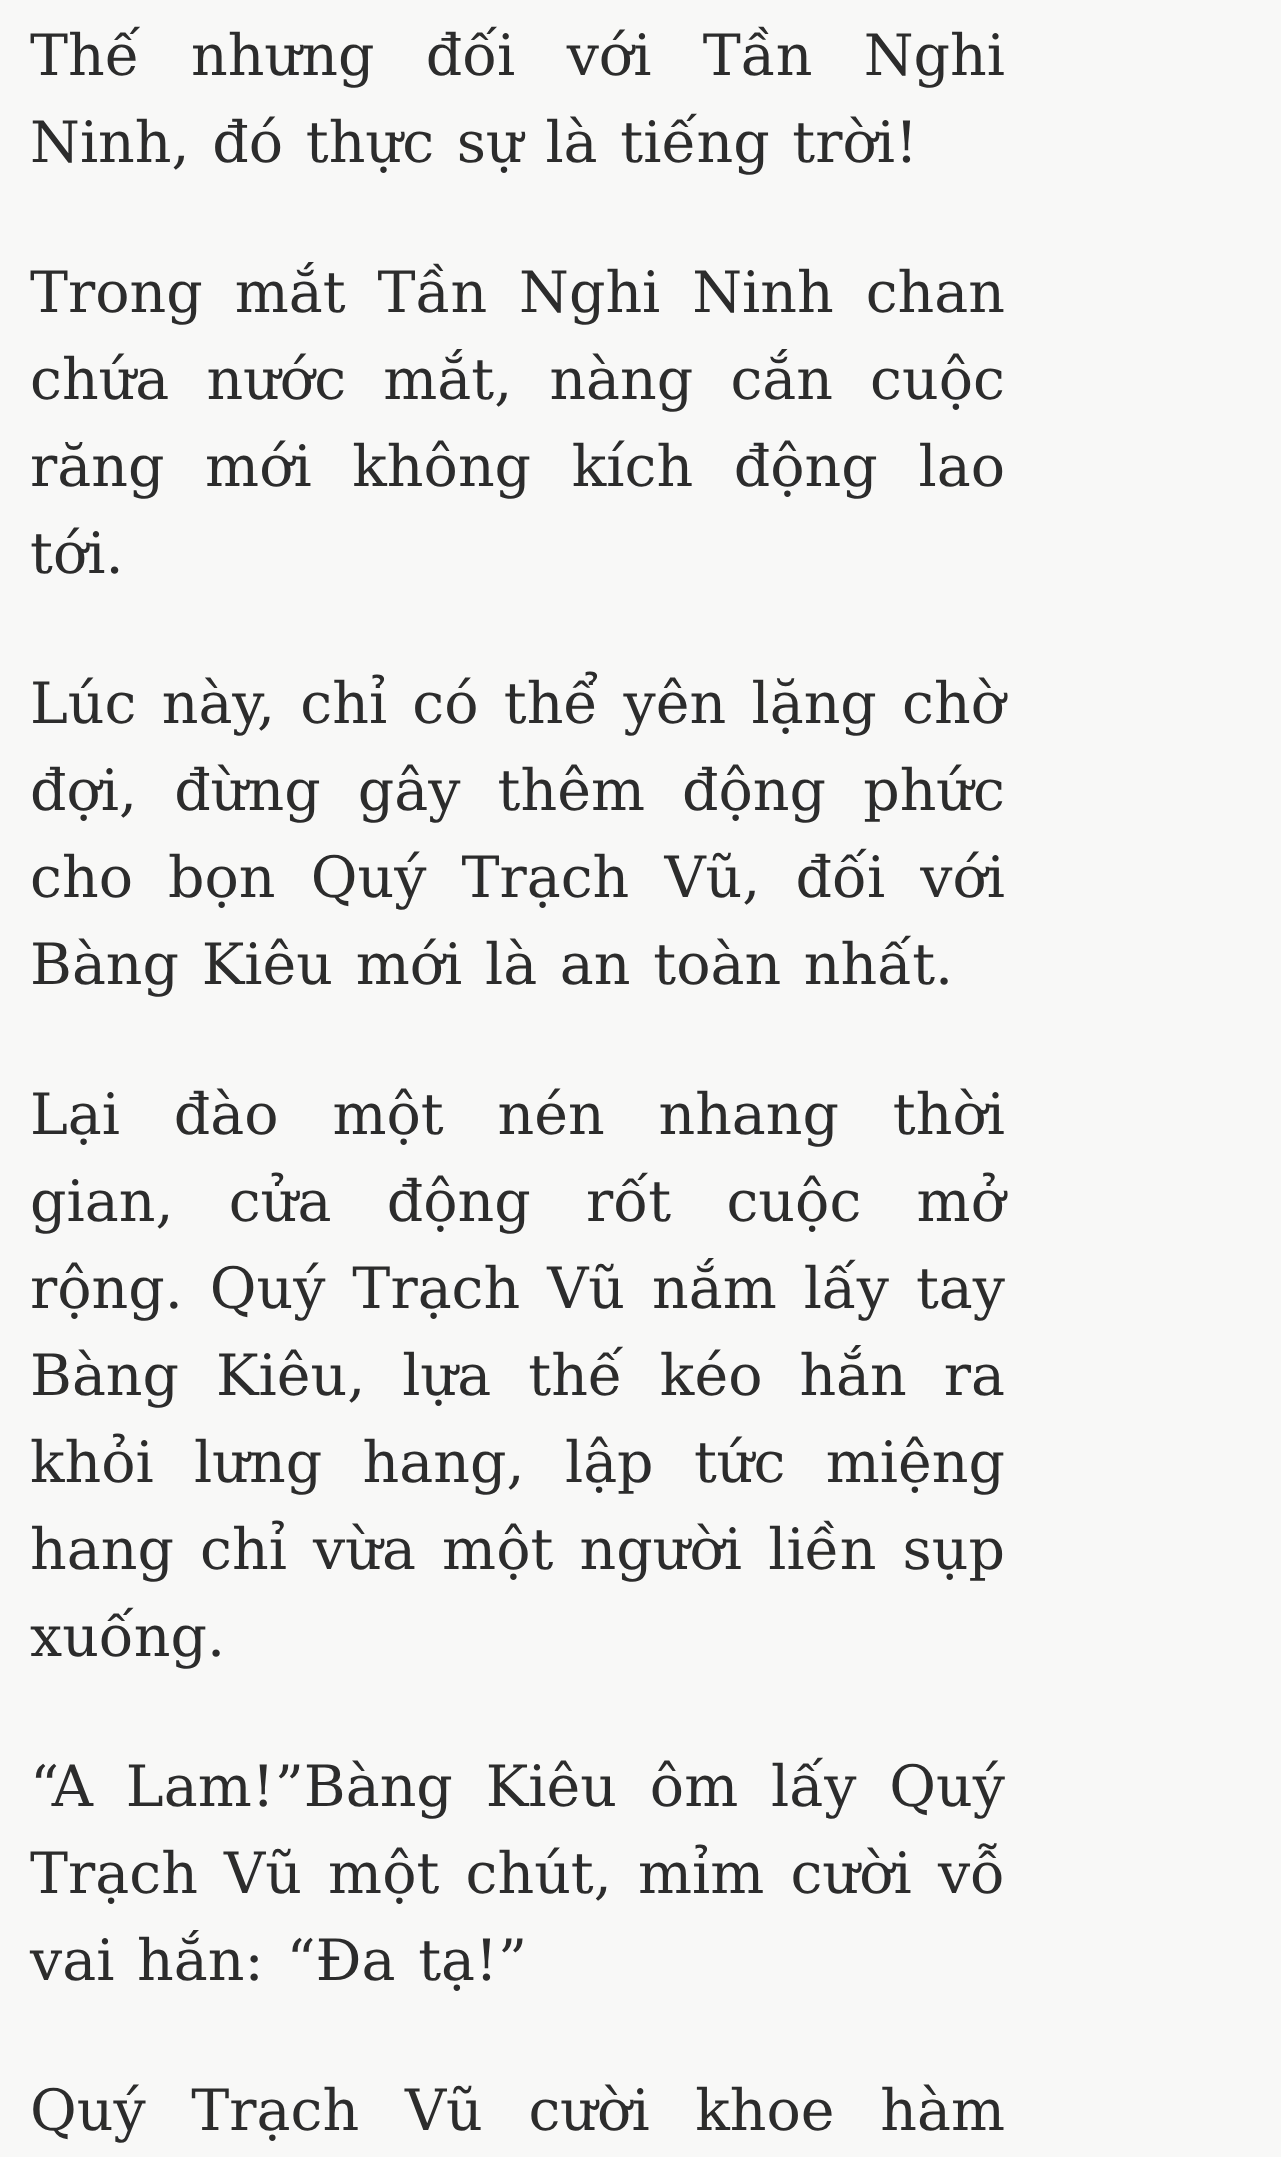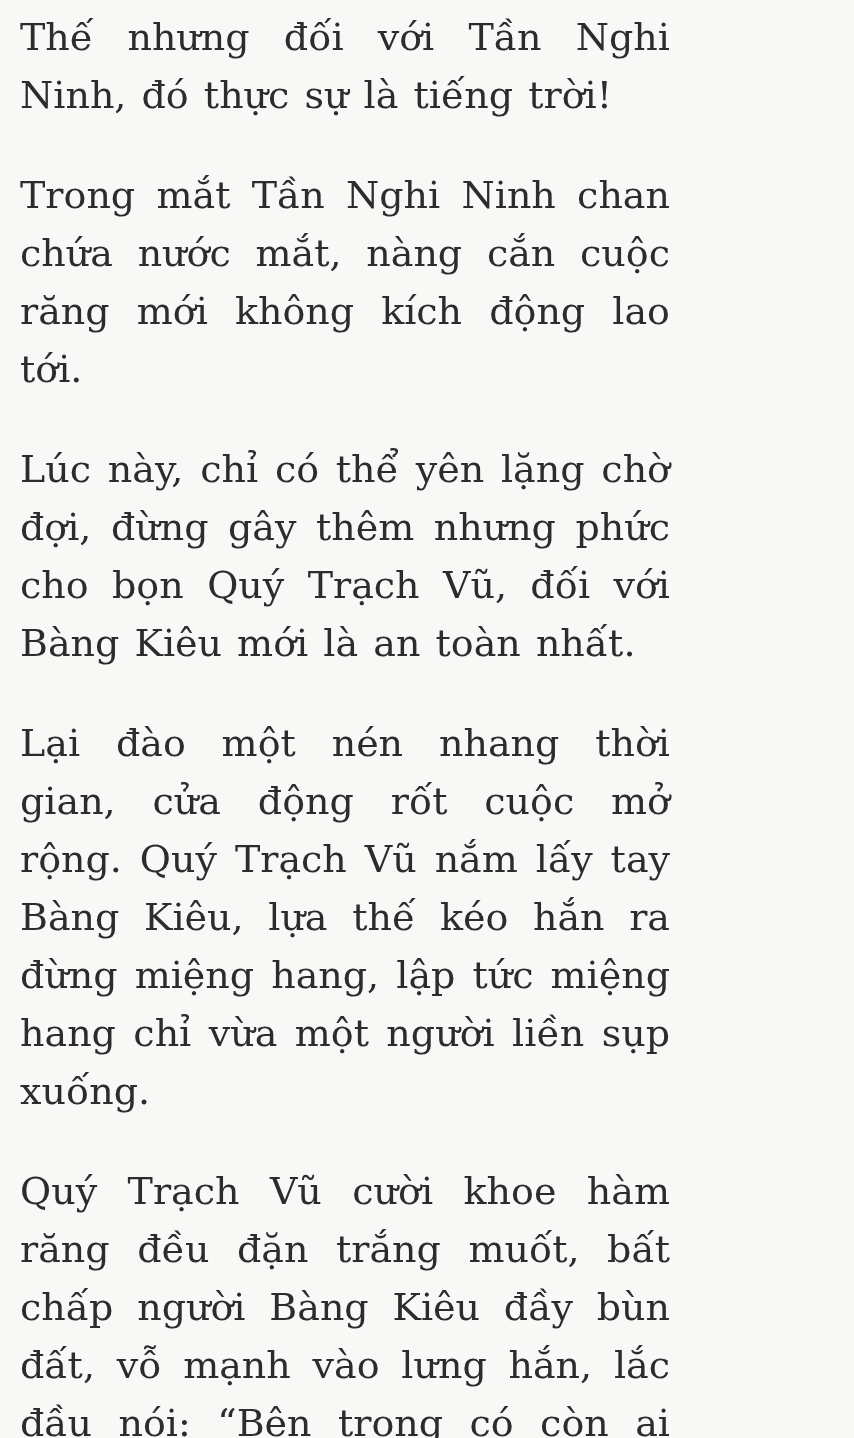--- a/index.html
+++ b/index.html
@@ -37,17 +37,18 @@
     word-spacing: 0.08em;
   }
 </style>
 </head>
 <body>
 
 <div class="screen">
   <main class="content" id="reading-area">
       <p class="para">Thế nhưng đối với Tần Nghi Ninh, đó thực sự là tiếng trời!</p>
       <p class="para">Trong mắt Tần Nghi Ninh chan chứa nước mắt, nàng cắn cuộc răng mới không kích động lao tới.</p>
-      <p class="para">Lúc này, chỉ có thể yên lặng chờ đợi, đừng gây thêm nhưng phức cho bọn Quý Trạch Vũ, đối với Bàng Kiêu mới là an toàn nhất.</p>
-      <p class="para">Lại đào một nén nhang thời gian, cửa động rốt cuộc mở rộng. Quý Trạch Vũ nắm lấy tay Bàng Kiêu, lựa thế kéo hắn ra đừng miệng hang, lập tức miệng hang chỉ vừa một người liền sụp xuống.</p>
+      <p class="para">Lúc này, chỉ có thể yên lặng chờ đợi, đừng gây thêm động phức cho bọn Quý Trạch Vũ, đối với Bàng Kiêu mới là an toàn nhất.</p>
+      <p class="para">Lại đào một nén nhang thời gian, cửa động rốt cuộc mở rộng. Quý Trạch Vũ nắm lấy tay Bàng Kiêu, lựa thế kéo hắn ra khỏi lưng hang, lập tức miệng hang chỉ vừa một người liền sụp xuống.</p>
+      <p class="para">“A Lam!”Bàng Kiêu ôm lấy Quý Trạch Vũ một chút, mỉm cười vỗ vai hắn: “Đa tạ!”</p>
       <p class="para">Quý Trạch Vũ cười khoe hàm răng đều đặn trắng muốt, bất chấp người Bàng Kiêu đầy bùn đất, vỗ mạnh vào lưng hắn, lắc đầu nói: “Bên trong có còn ai không? Ngươi thế nào?” Quý Trạch Vũ cúi xuống quan sát, thấy áo choàng của Bàng Kiêu tuy dơ bẩn,</p>
     </main>
 </div>
 
 </body></html>

